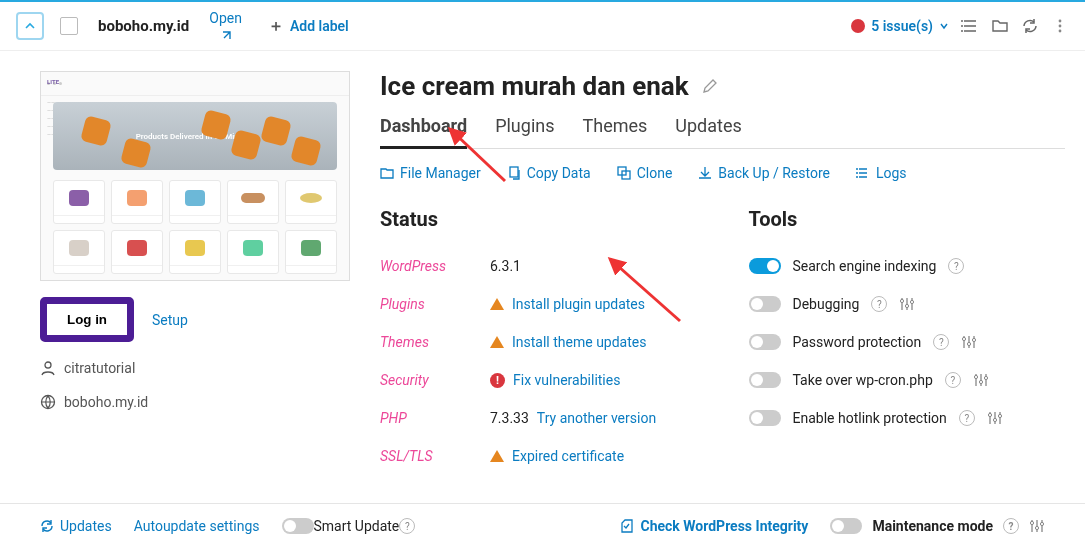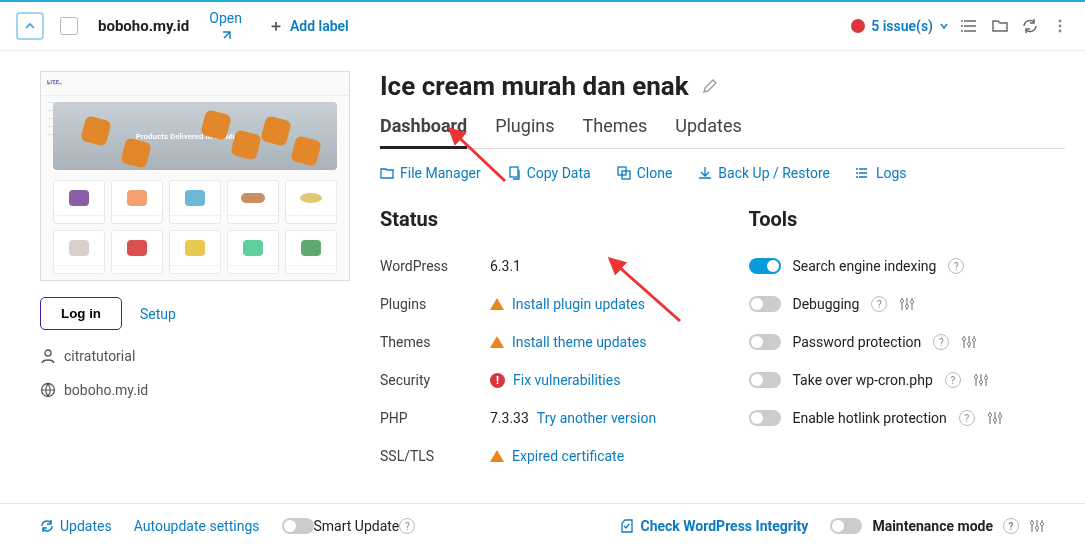--- a/index.html
+++ b/index.html
@@ -23,37 +23,37 @@
 .thumb-hero { height: 68px; margin: 6px 12px; background: linear-gradient(#c8d0d6, #aab3ba); border-radius: 4px; position: relative; display: flex; align-items: center; justify-content: center; }
 .thumb-hero-text { font-size: 8px; color: #fff; font-weight: 600; }
 .thumb-hero-items { position: absolute; left: 0; right: 0; top: 8px; height: 52px; pointer-events: none; }
 .thumb-hero-items span { position: absolute; width: 26px; height: 26px; background: #e2872a; border-radius: 6px; transform: rotate(15deg); }
 .thumb-grid { display: grid; grid-template-columns: repeat(5, 1fr); gap: 6px; padding: 4px 12px; }
 .thumb-card { height: 44px; border: 1px solid #e8e8e8; border-radius: 3px; background: #fff; display: flex; flex-direction: column; }
 .thumb-card-img { flex: 1; display: flex; align-items: center; justify-content: center; }
 .thumb-card-img div { width: 20px; height: 16px; border-radius: 4px; }
 .thumb-card-foot { height: 8px; border-top: 1px solid #f0f0f0; }
 .login-row { display: flex; align-items: center; gap: 18px; margin-top: 16px; }
-.login-btn { border: 1px solid #4c1d95; padding: 8px 20px; border-radius: 5px; background: #fff; font-weight: 600; cursor: pointer; }
+.login-btn { border: 7px solid #4c1d95; padding: 8px 20px; border-radius: 5px; background: #fff; font-weight: 600; cursor: pointer; }
 .setup-link { color: #0b7cc1; cursor: pointer; }
 .meta-row { display: flex; align-items: center; gap: 8px; margin-top: 18px; color: #555; }
 .right-col { flex: 1; }
 .title-row { display: flex; align-items: center; gap: 12px; }
 .page-title { font-size: 26px; font-weight: 700; }
 .pencil { color: #888; cursor: pointer; }
 .tabs { display: flex; gap: 28px; margin-top: 14px; border-bottom: 1px solid #ddd; }
 .tab { padding-bottom: 10px; color: #444; cursor: pointer; font-size: 18px; }
 .tab.active { font-weight: 700; border-bottom: 3px solid #222; margin-bottom: -1px; }
 .actions { display: flex; gap: 26px; margin-top: 16px; flex-wrap: wrap; }
 .action { color: #0b7cc1; display: inline-flex; align-items: center; gap: 6px; cursor: pointer; }
 .cols { display: flex; gap: 52px; margin-top: 26px; }
 .col { flex: 1; }
 .section-h { font-size: 20px; font-weight: 700; margin-bottom: 16px; }
 .status-row { display: flex; align-items: center; height: 38px; }
-.status-label { width: 110px; color: #404040; }
+.status-label { width: 110px; color: #ec4899; font-style: italic; }
 .status-val { display: inline-flex; align-items: center; gap: 8px; }
 .warn-icon { width: 0; height: 0; border-left: 7px solid transparent; border-right: 7px solid transparent; border-bottom: 12px solid #e5861f; display: inline-block; }
 .red-circ { width: 15px; height: 15px; border-radius: 50%; background: #d9363e; display: inline-flex; align-items: center; justify-content: center; color: #fff; font-size: 11px; font-weight: 700; }
 .tool-row { display: flex; align-items: center; gap: 12px; height: 38px; }
 .toggle { width: 32px; height: 16px; border-radius: 10px; background: #ccc; position: relative; cursor: pointer; flex-shrink: 0; }
 .toggle .knob { position: absolute; width: 12px; height: 12px; border-radius: 50%; background: #fff; top: 2px; left: 2px; }
 .toggle.on { background: #0b9bdc; }
 .toggle.on .knob { left: 18px; }
 .help { width: 16px; height: 16px; border: 1px solid #bbb; border-radius: 50%; display: inline-flex; align-items: center; justify-content: center; color: #888; font-size: 10px; cursor: pointer; }
 .sliders { color: #777; cursor: pointer; }

